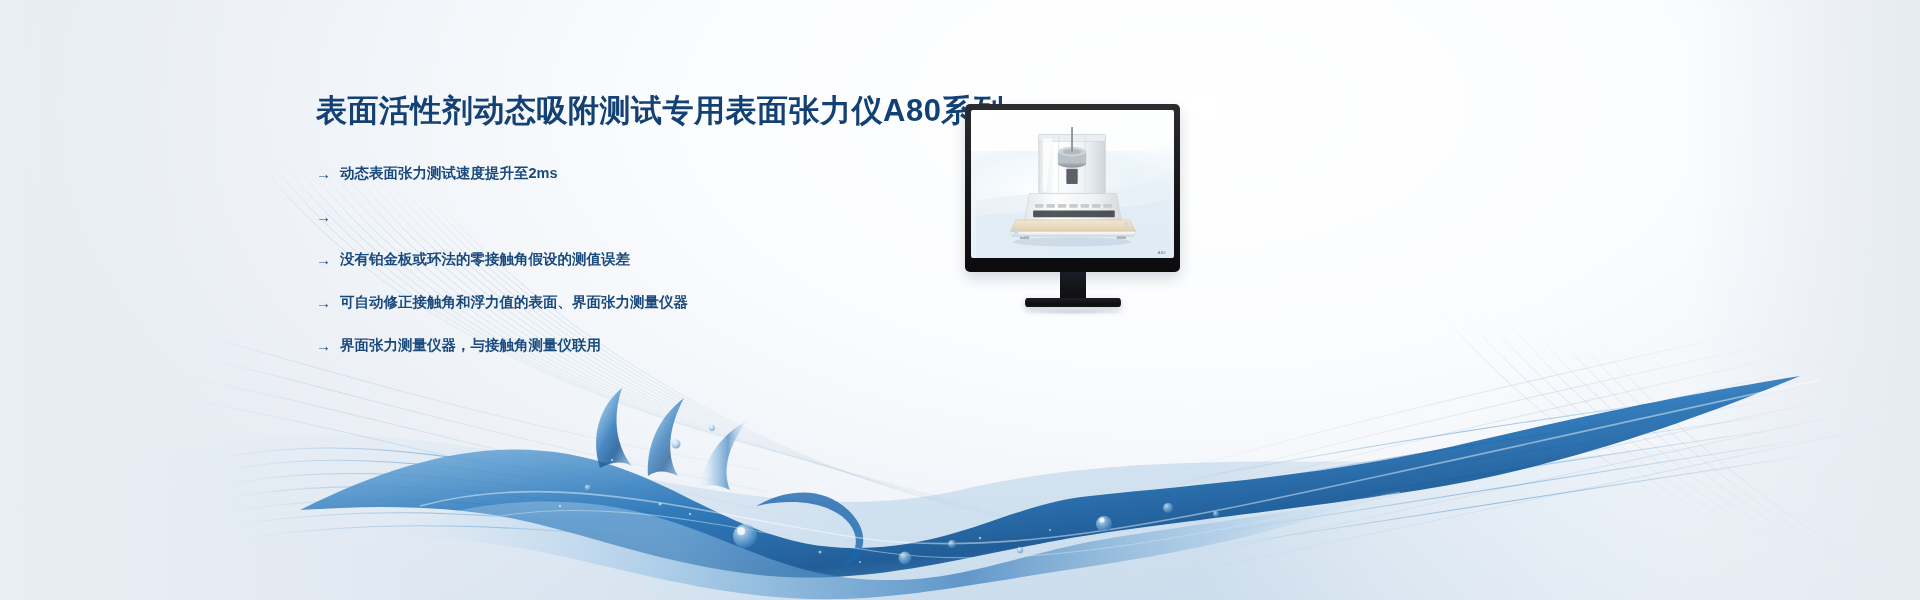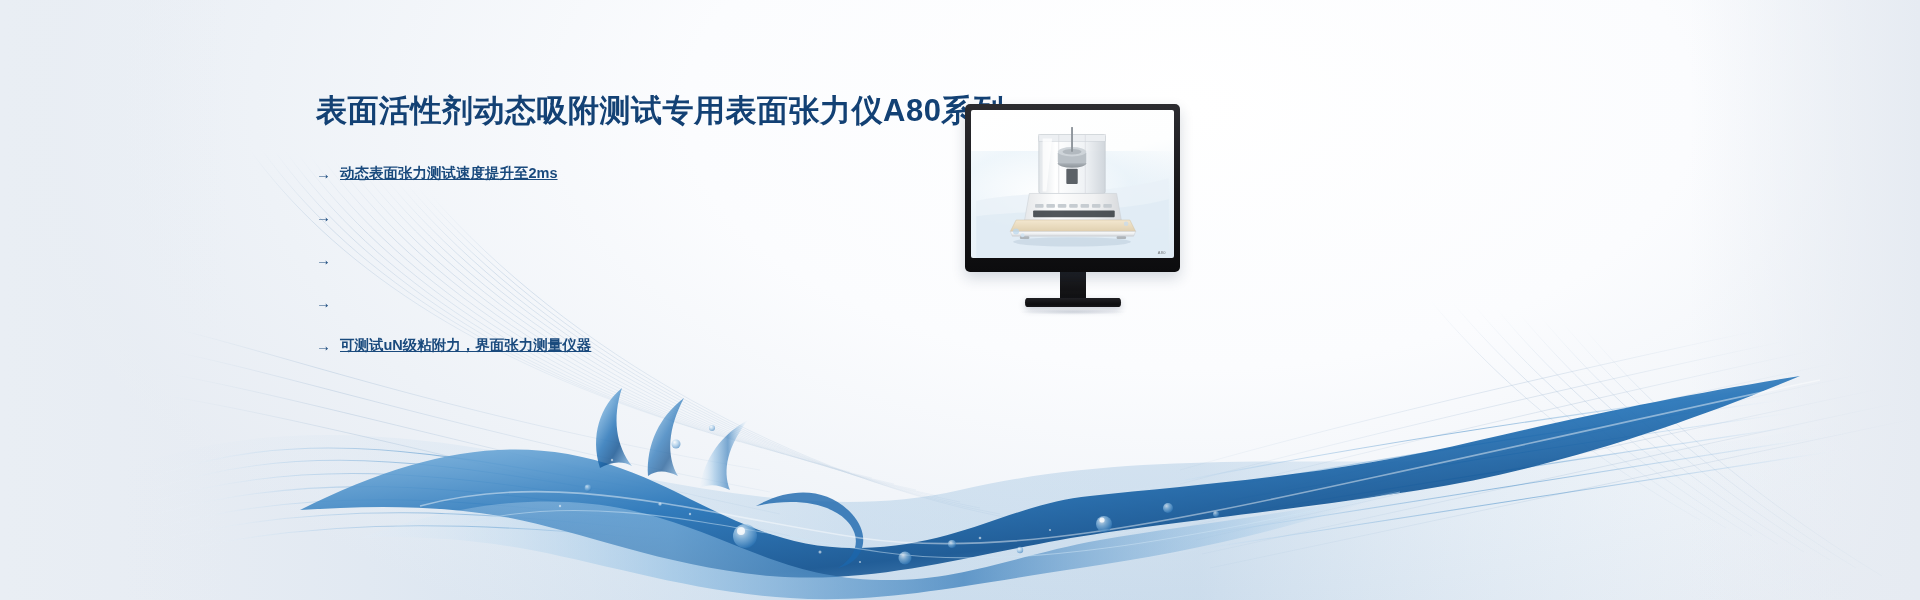--- a/index.html
+++ b/index.html
@@ -29,21 +29,21 @@
     color:#134174;line-height:1.25;margin:0 0 34px 0;white-space:nowrap;
   }
   .bullets{list-style:none;margin:0;padding:0;}
   .bullet{
     display:flex;align-items:flex-start;gap:9px;
     font-size:14.5px;font-weight:bold;color:#1a4a7d;
     line-height:1.2;margin-bottom:25px;white-space:nowrap;
   }
   .bullet:last-child{margin-bottom:0;}
   .arrow{color:#1a4a7d;font-size:15px;line-height:1.2;flex:0 0 auto;}
-  .btext{flex:0 0 auto;text-decoration:underline;}
+  .btext{flex:0 0 auto;}
 
   
   .monitor{position:absolute;left:965px;top:104px;width:215px;}
   .bezel{
     width:215px;height:168px;border-radius:5px;
     background:linear-gradient(180deg,#2c2c30 0%,#17171a 52%,#0c0c0e 100%);
     padding:6px 6px 14px 6px;box-sizing:border-box;
     box-shadow:0 6px 14px rgba(30,50,80,.18);
     position:relative;
   }
@@ -146,27 +146,29 @@
     <ul class="bullets">
       <li class="bullet">
         <span class="arrow">→</span>
         <span class="btext">动态表面张力测试速度提升至2ms</span>
       </li>
       <li class="bullet">
         <span class="arrow">→</span>
       </li>
       <li class="bullet">
         <span class="arrow">→</span>
-      </li>
-      <li class="bullet">
-        <span class="arrow">→</span>
-      </li>
-      <li class="bullet">
-        <span class="arrow">→</span>
-        <span class="btext">可测试uN级粘附力，界面张力测量仪器</span>
+        <span class="btext">没有铂金板或环法的零接触角假设的测值误差</span>
+      </li>
+      <li class="bullet">
+        <span class="arrow">→</span>
+        <span class="btext">可自动修正接触角和浮力值的表面、界面张力测量仪器</span>
+      </li>
+      <li class="bullet">
+        <span class="arrow">→</span>
+        <span class="btext">界面张力测量仪器，与接触角测量仪联用</span>
       </li>
     </ul>
   </div>
 
   <div class="monitor">
     <div class="bezel">
       <div class="screen">
         <div class="screen-glow"></div>
         <svg class="instrument" viewBox="0 0 203 156" preserveAspectRatio="xMidYMid meet">
           <defs>

